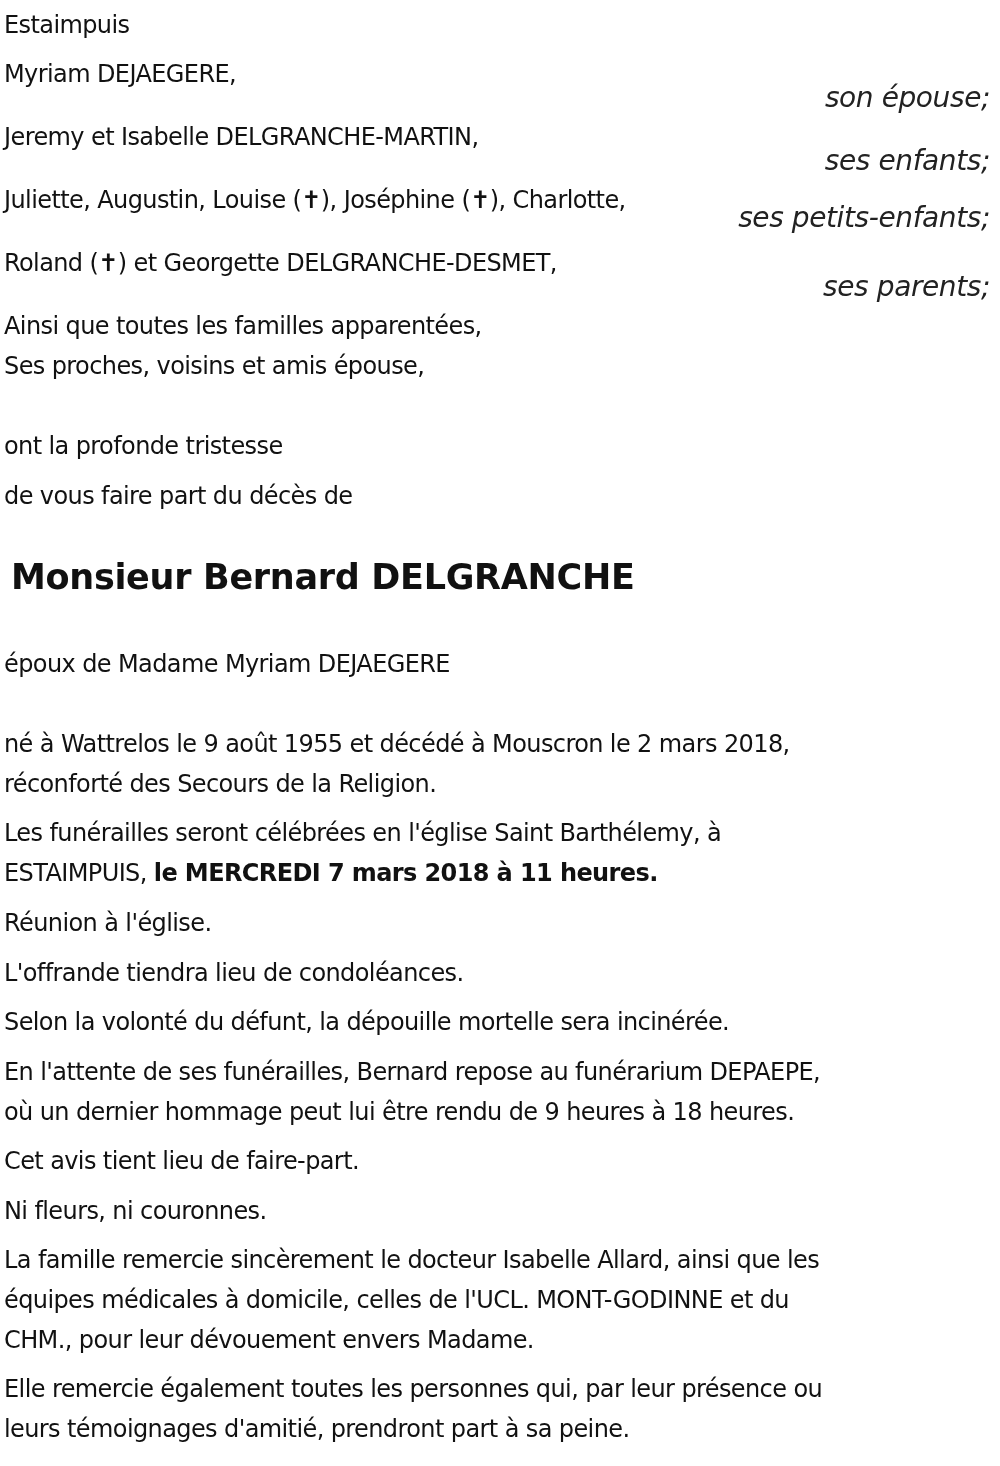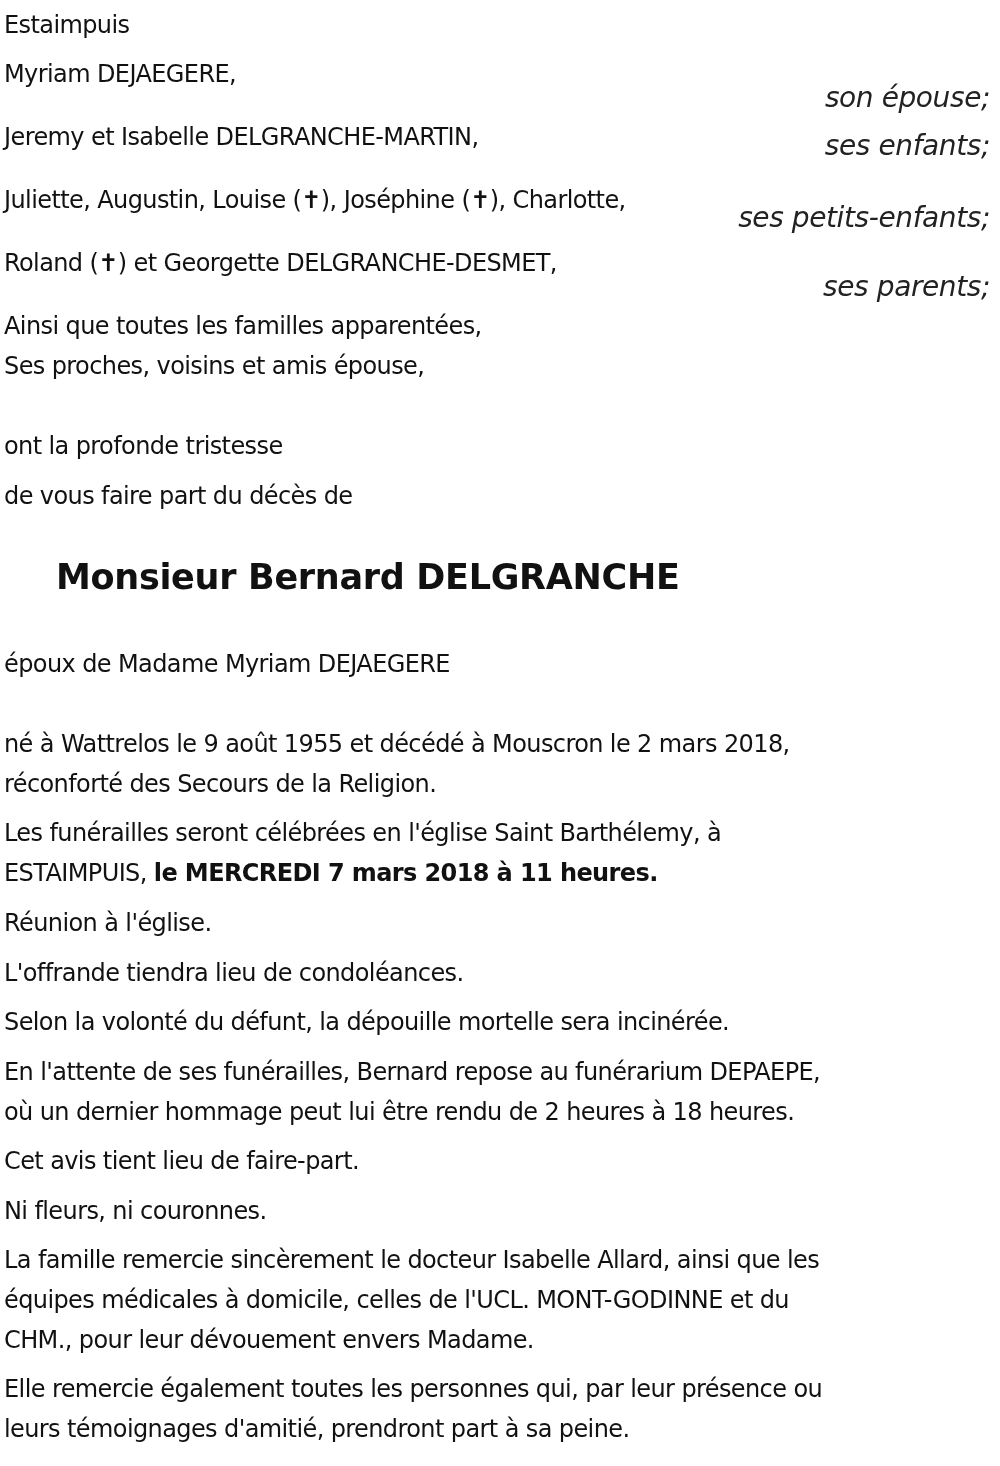--- a/index.html
+++ b/index.html
@@ -10,35 +10,35 @@
   .line {
     position: absolute; left: 4px; font-size: 24px; line-height: 30px;
     white-space: nowrap; letter-spacing: -0.6px;
   }
   .role {
     position: absolute; right: 10px; font-size: 28px; line-height: 28px;
     font-style: italic; white-space: nowrap; letter-spacing: -0.4px; color: #222;
   }
   .title {
     position: absolute; left: 11px; font-size: 35px; line-height: 42px;
-    font-weight: bold; white-space: nowrap; letter-spacing: -0.3px; margin-left: 45px;
+    font-weight: bold; white-space: nowrap; letter-spacing: -0.3px;
   }
   b { font-weight: bold; text-align: right; }
 </style>
 </head>
 <body>
 
 <div>
   <div class="line" style="top:10px">Estaimpuis</div>
 
   <div class="line" style="top:59px">Myriam DEJAEGERE,</div>
   <div class="role" style="top:84px">son épouse;</div>
 
   <div class="line" style="top:122px">Jeremy et Isabelle DELGRANCHE-MARTIN,</div>
-  <div class="role" style="top:132px">ses enfants;</div>
+  <div class="role" style="top:147px">ses enfants;</div>
 
   <div class="line" style="top:185px">Juliette, Augustin, Louise (✝), Joséphine (✝), Charlotte,</div>
   <div class="role" style="top:204px">ses petits-enfants;</div>
 
   <div class="line" style="top:248px">Roland (✝) et Georgette DELGRANCHE-DESMET,</div>
   <div class="role" style="top:273px">ses parents;</div>
 
   <div class="line" style="top:311px">Ainsi que toutes les familles apparentées,</div>
   <div class="line" style="top:351px">Ses proches, voisins et amis épouse,</div>
 
@@ -52,21 +52,21 @@
   <div class="line" style="top:729px">né à Wattrelos le 9 août 1955 et décédé à Mouscron le 2 mars 2018,</div>
   <div class="line" style="top:769px">réconforté des Secours de la Religion.</div>
 
   <div class="line" style="top:818px">Les funérailles seront célébrées en l'église Saint Barthélemy, à</div>
   <div class="line" style="top:858px"><span>ESTAIMPUIS, </span><b>le MERCREDI 7 mars 2018 à 11 heures.</b></div>
 
   <div class="line" style="top:908px">Réunion à l'église.</div>
   <div class="line" style="top:958px">L'offrande tiendra lieu de condoléances.</div>
   <div class="line" style="top:1007px">Selon la volonté du défunt, la dépouille mortelle sera incinérée.</div>
   <div class="line" style="top:1057px">En l'attente de ses funérailles, Bernard repose au funérarium DEPAEPE,</div>
-  <div class="line" style="top:1097px">où un dernier hommage peut lui être rendu de 2 heures à 18 heures.</div>
+  <div class="line" style="top:1097px">où un dernier hommage peut lui être rendu de 9 heures à 18 heures.</div>
   <div class="line" style="top:1146px">Cet avis tient lieu de faire-part.</div>
   <div class="line" style="top:1196px">Ni fleurs, ni couronnes.</div>
 
   <div class="line" style="top:1245px">La famille remercie sincèrement le docteur Isabelle Allard, ainsi que les</div>
   <div class="line" style="top:1285px">équipes médicales à domicile, celles de l'UCL. MONT-GODINNE et du</div>
   <div class="line" style="top:1325px">CHM., pour leur dévouement envers Madame.</div>
 
   <div class="line" style="top:1374px">Elle remercie également toutes les personnes qui, par leur présence ou</div>
   <div class="line" style="top:1414px">leurs témoignages d'amitié, prendront part à sa peine.</div>
 </div>

